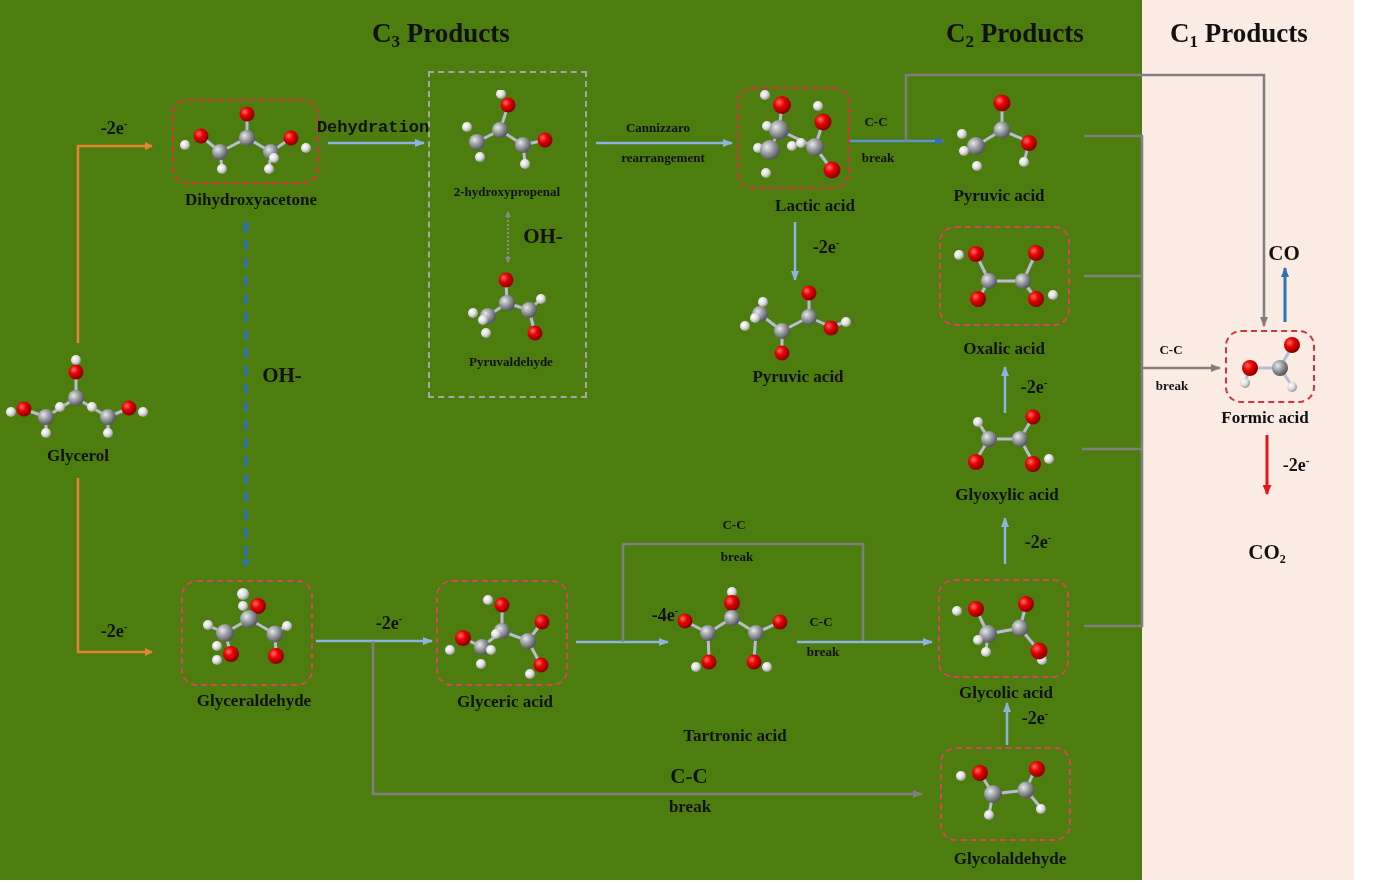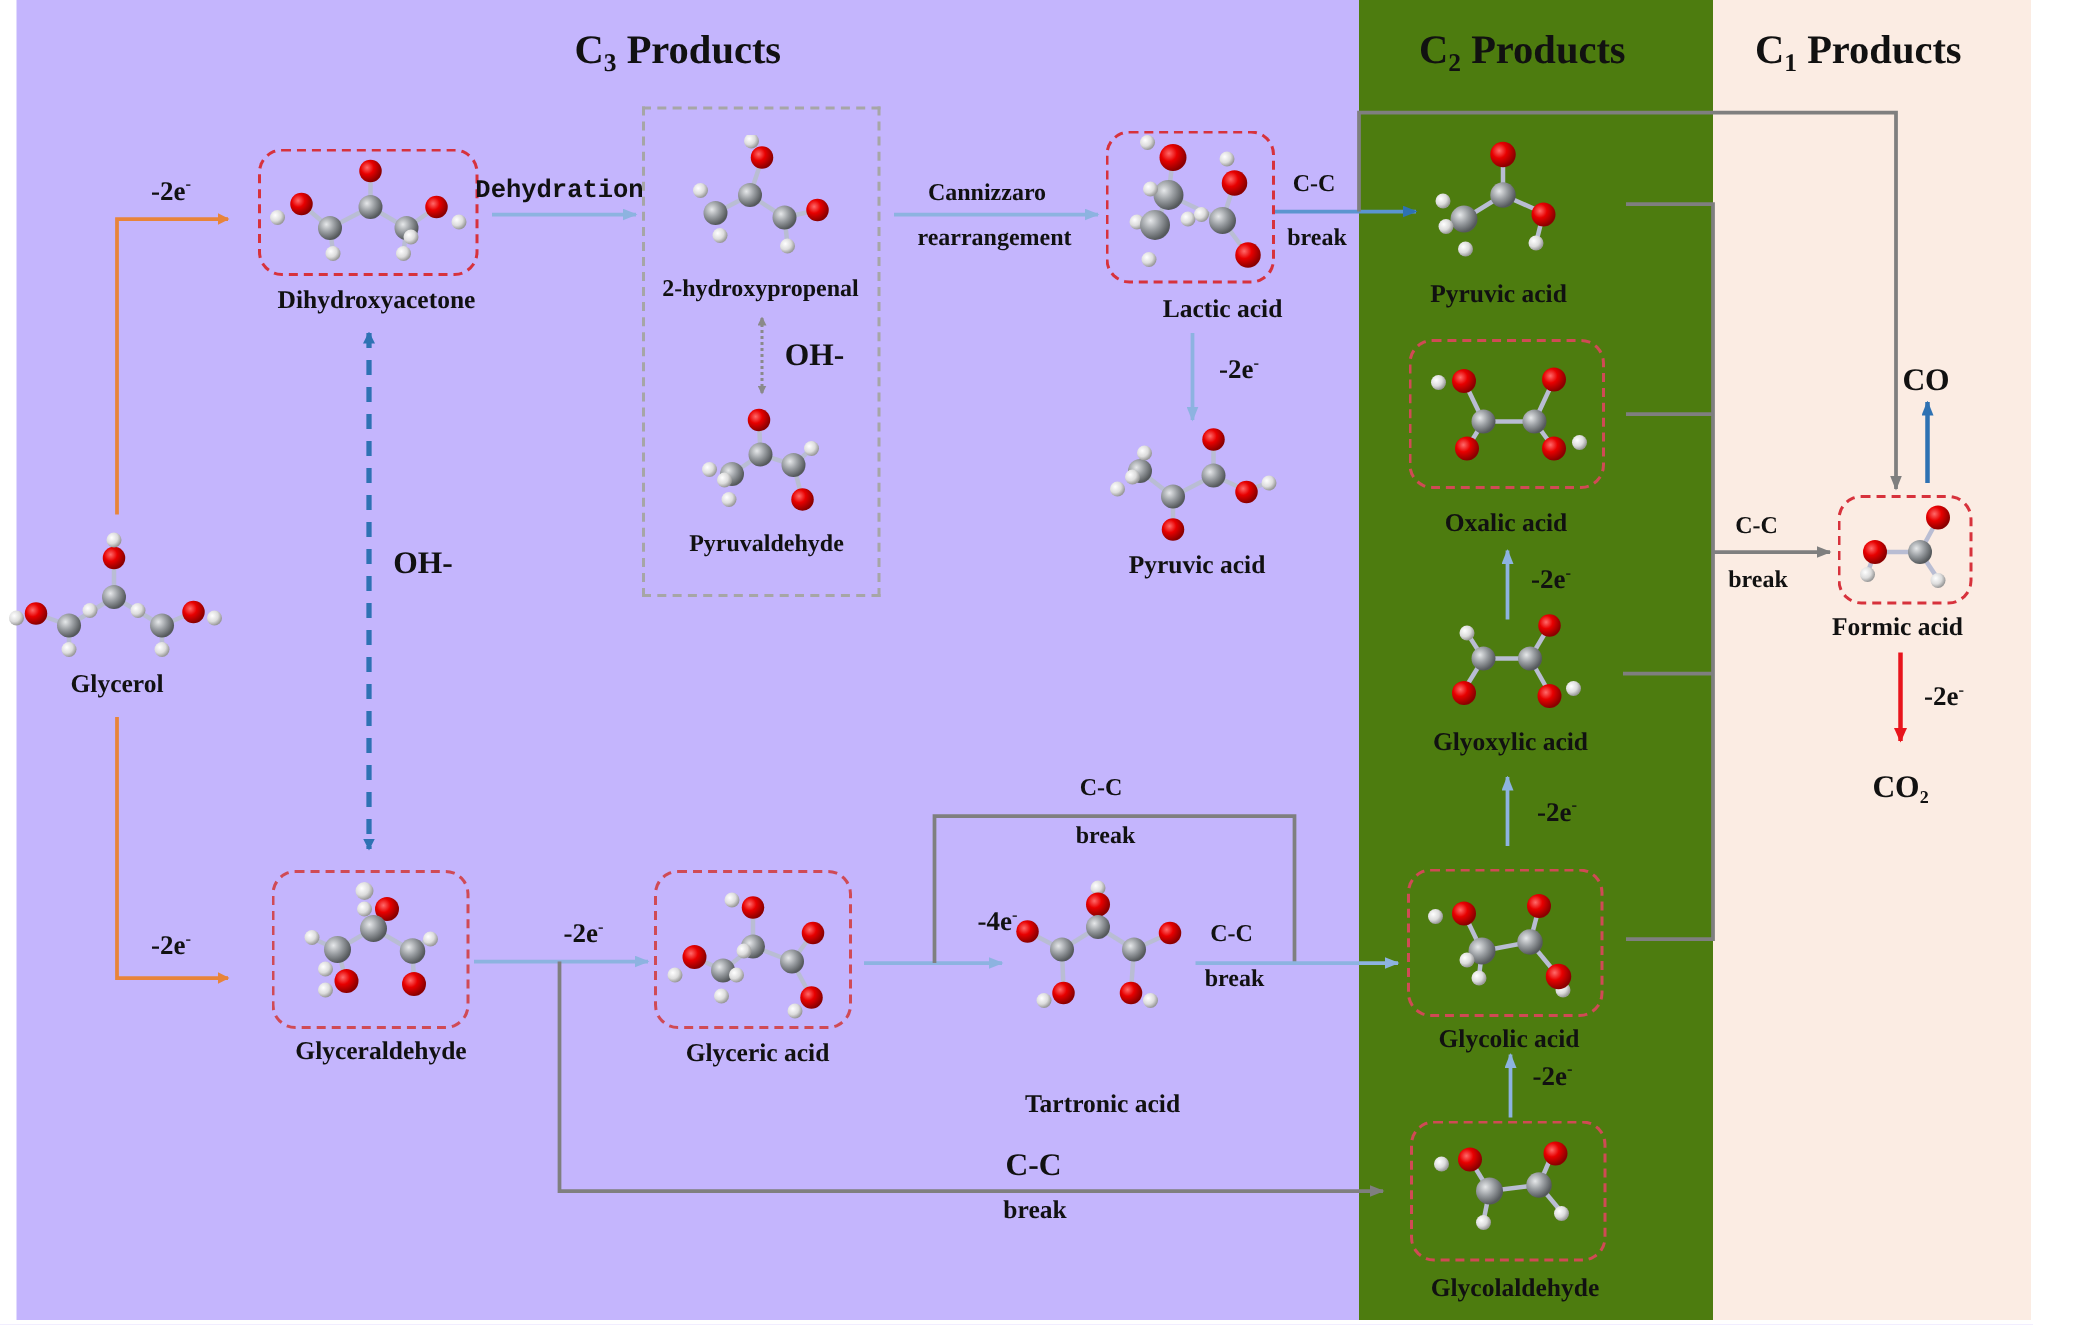--- a/index.html
+++ b/index.html
@@ -1,27 +1,27 @@
 <!DOCTYPE html>
 <html><head>
 <meta charset="utf-8">
 <style>
   html, body { margin:0; padding:0; background:#ffffff; }
   body { width:1382px; height:883px; position:relative; overflow:hidden;
          font-family:"Liberation Serif", "DejaVu Serif", serif; color:#111; }
   .panel { position:absolute; top:0; height:880px; }
-  #panel-c3 { left:11px; width:906px; background:#c4b5fd; }
+  #panel-c3 { left:0; width:906px; background:#4d7c0f; }
   #panel-c2 { left:906px; width:236px; background:#4d7c0f; }
   #panel-c1 { left:1142px; width:212px; background:#fbece3; }
   .panel-title { position:absolute; top:18px; font-weight:bold; font-size:27px; white-space:nowrap; }
   .panel-title sub { font-size:17px; vertical-align:-5px; }
   svg#wires { position:absolute; left:0; top:0; width:1382px; height:883px; }
   .label { position:absolute; font-weight:bold; white-space:nowrap; transform:translateX(-50%); }
   .lbl-mol { font-size:17px; }
-  .lbl-sm { font-size:16px; }
+  .lbl-sm { font-size:13px; }
   .lbl-rx { font-size:17px; }
   .lbl-big { font-size:21px; }
   .lbl-e { font-size:18px; }
   .lbl-e sup { font-size:11px; vertical-align:7px; }
   .lbl-co2 sub { font-size:12px; vertical-align:-4px; }
   .mol { position:absolute; }
   .dashbox { position:absolute; border:2px dashed #d7323c; border-radius:16px; box-sizing:border-box; }
   .dashbox.soft { border-color:#d04a55; }
   .graybox { position:absolute; border:2px dashed #a6a6a6; box-sizing:border-box; }
 </style>
@@ -482,21 +482,21 @@
 <div class="label lbl-mol" style="left:254px;top:691px;">Glyceraldehyde</div>
 <div class="label lbl-mol" style="left:505px;top:692px;">Glyceric acid</div>
 <div class="label lbl-mol" style="left:735px;top:726px;">Tartronic acid</div>
 <div class="label lbl-mol" style="left:999px;top:186px;">Pyruvic acid</div>
 <div class="label lbl-mol" style="left:1004px;top:339px;">Oxalic acid</div>
 <div class="label lbl-mol" style="left:1007px;top:485px;">Glyoxylic acid</div>
 <div class="label lbl-mol" style="left:1006px;top:683px;">Glycolic acid</div>
 <div class="label lbl-mol" style="left:1010px;top:849px;">Glycolaldehyde</div>
 <div class="label lbl-mol" style="left:1265px;top:408px;">Formic acid</div>
 <div class="label lbl-big" style="left:1284px;top:241px;">CO</div>
-<div class="label lbl-big lbl-co2" style="left:1267px;top:512px;font-family:Liberation Serif, serif;"><span>CO</span><sub>2</sub></div>
+<div class="label lbl-big lbl-co2" style="left:1267px;top:540px;font-family:Liberation Serif, serif;"><span>CO</span><sub>2</sub></div>
 
 <div class="label lbl-e" style="left:114px;top:117px;"><span>-2e</span><sup>-</sup></div>
 <div class="label lbl-e" style="left:114px;top:620px;"><span>-2e</span><sup>-</sup></div>
 <div class="label lbl-rx" style="left:373px;top:118px;font-family:Liberation Mono, monospace;">Dehydration</div>
 <div class="label lbl-big" style="left:282px;top:363px;">OH-</div>
 <div class="label lbl-big" style="left:543px;top:224px;">OH-</div>
 <div class="label lbl-sm" style="left:658px;top:120px;">Cannizzaro</div>
 <div class="label lbl-sm" style="left:663px;top:150px;">rearrangement</div>
 <div class="label lbl-sm" style="left:876px;top:114px;">C-C</div>
 <div class="label lbl-sm" style="left:878px;top:150px;">break</div>

